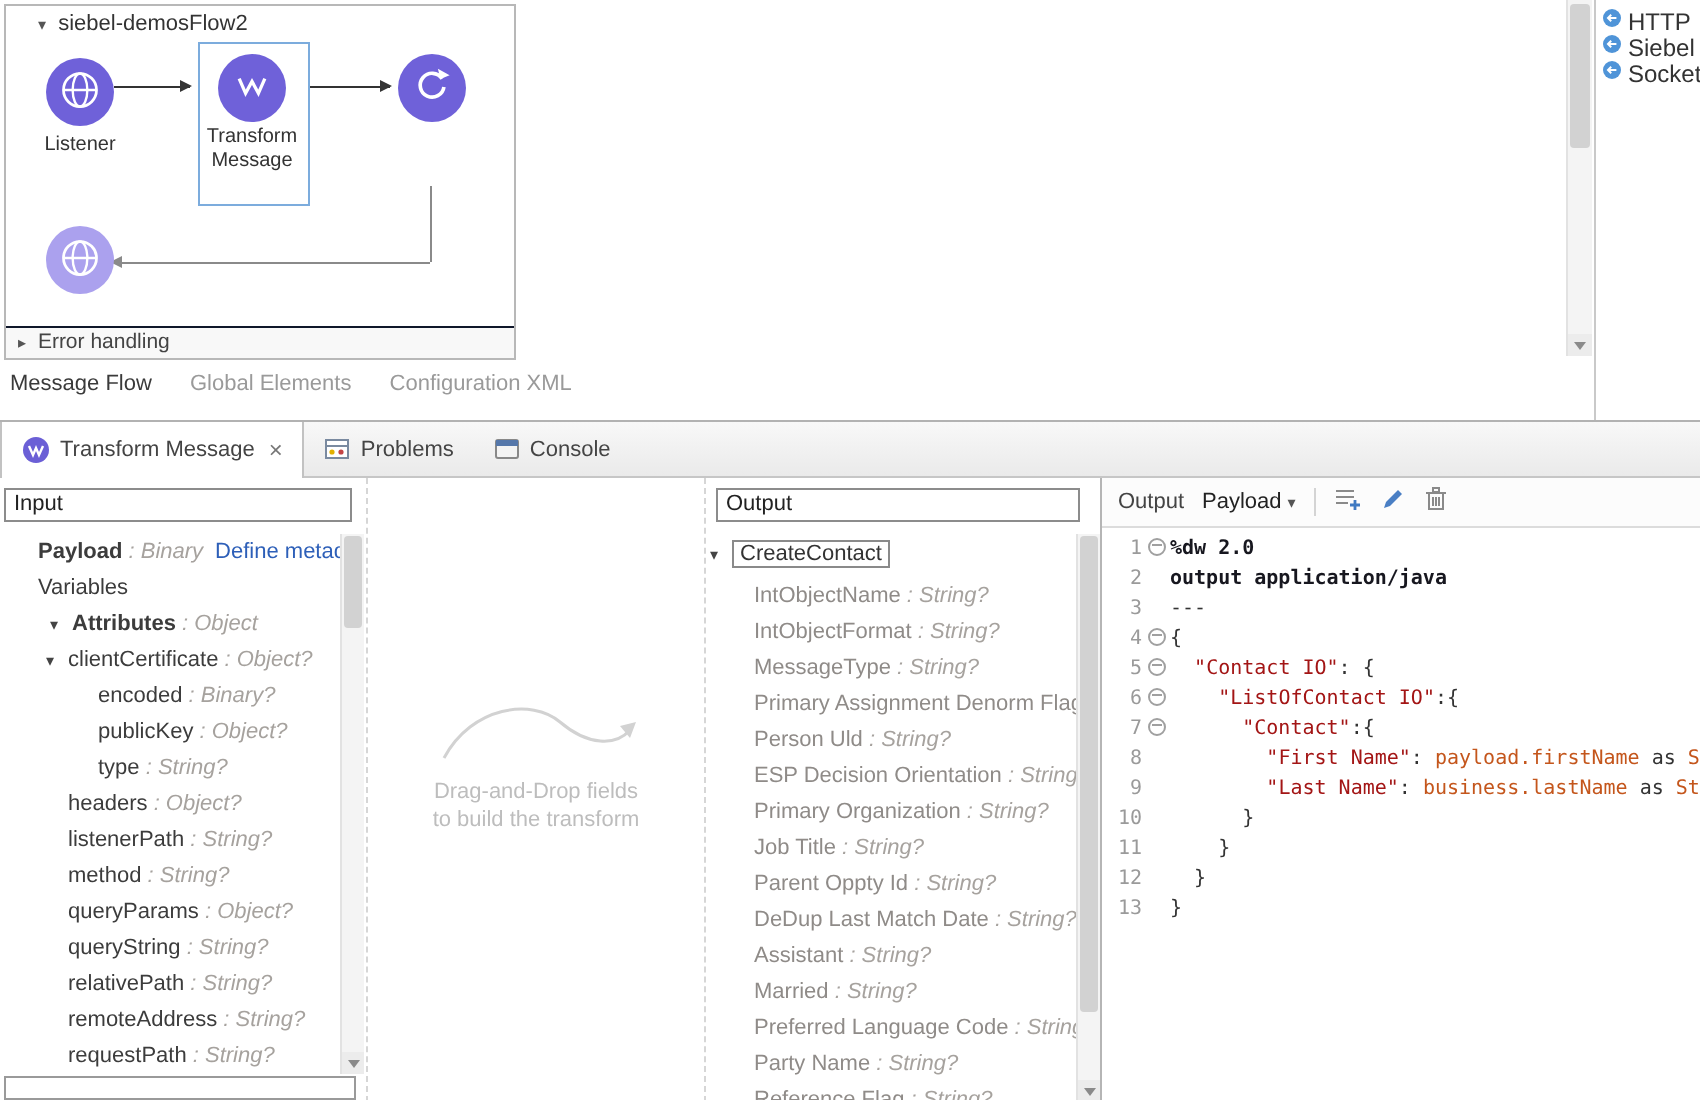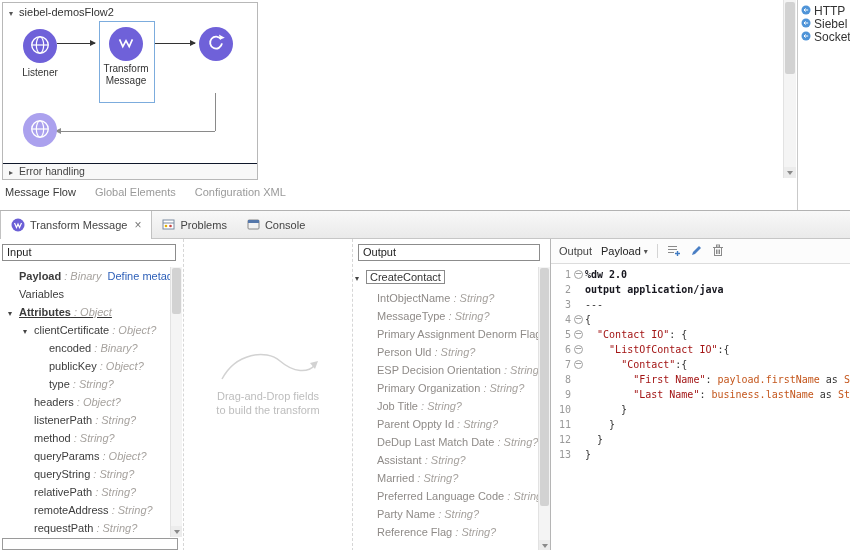--- a/index.html
+++ b/index.html
@@ -2,21 +2,21 @@
 <html><head>
 <meta charset="utf-8">
 <style>
   html,body{margin:0;padding:0;background:#fff;}
   .screen{position:relative;width:850px;height:550px;overflow:hidden;background:#fff;
           font-family:"Liberation Sans",sans-serif;font-size:11px;color:#333;}
 
   
   .canvas-area{position:absolute;left:0;top:0;width:796px;height:210px;background:#fff;}
   .flow-box{position:absolute;left:2px;top:2px;width:254px;height:176px;border:1px solid #b8b8b8;background:#fff;}
-  .flow-title{position:absolute;left:6px;top:3px;color:#333;white-space:nowrap;}
+  .flow-title{position:absolute;left:16px;top:3px;color:#333;white-space:nowrap;}
   .tri{display:inline-block;font-size:8px;color:#555;margin-right:3px;}
   .node-circle{position:absolute;width:34px;height:34px;border-radius:50%;background:#6f61d9;
                display:flex;align-items:center;justify-content:center;}
   .node-circle.faded{background:#aba1ee;}
   .node-label{position:absolute;font-size:10px;color:#333;text-align:center;line-height:12px;}
   .sel-box{position:absolute;left:96px;top:18px;width:54px;height:80px;border:1px solid #7cacdd;}
   .conn{position:absolute;height:0;border-top:1px solid #333;}
   .conn::after{content:"";position:absolute;right:-1px;top:-4px;border-left:6px solid #333;
                border-top:3.5px solid transparent;border-bottom:3.5px solid transparent;}
   .err-v{position:absolute;left:212px;top:90px;height:38px;border-left:1px solid #8a8a8a;}
@@ -251,21 +251,21 @@
         <div class="tree">
 
             <div class="tree-row bold" style="padding-left: 8px;">
               <span class="t-arrow"></span><span class="t-label">Payload</span><span class="t-type"> : Binary</span><span class="t-link">Define metadata</span>
             </div>
 
             <div class="tree-row" style="padding-left: 8px;">
               <span class="t-arrow"></span><span class="t-label">Variables</span>
             </div>
 
-            <div class="tree-row bold" style="padding-left: 8px; text-decoration: underline;">
+            <div class="tree-row bold" style="padding-left: 25px;">
               <span class="t-arrow">▾</span><span class="t-label">Attributes</span><span class="t-type"> : Object</span>
             </div>
 
             <div class="tree-row" style="padding-left: 23px;">
               <span class="t-arrow">▾</span><span class="t-label">clientCertificate</span><span class="t-type"> : Object?</span>
             </div>
 
             <div class="tree-row" style="padding-left: 38px;">
               <span class="t-arrow"></span><span class="t-label">encoded</span><span class="t-type"> : Binary?</span>
             </div>
@@ -335,20 +335,23 @@
         <div class="hdr-box">Output</div>
         <div class="out-root">
           <span class="t-arrow">▾</span><span class="root-box">CreateContact</span>
         </div>
         <div class="out-tree">
 
             <div class="tree-row">
               <span class="t-label">IntObjectName</span><span class="t-type"> : String?</span>
             </div>
 
+            <div class="tree-row">
+              <span class="t-label">IntObjectFormat</span><span class="t-type"> : String?</span>
+            </div>
 
             <div class="tree-row">
               <span class="t-label">MessageType</span><span class="t-type"> : String?</span>
             </div>
 
             <div class="tree-row">
               <span class="t-label">Primary Assignment Denorm Flag</span>
             </div>
 
             <div class="tree-row">

